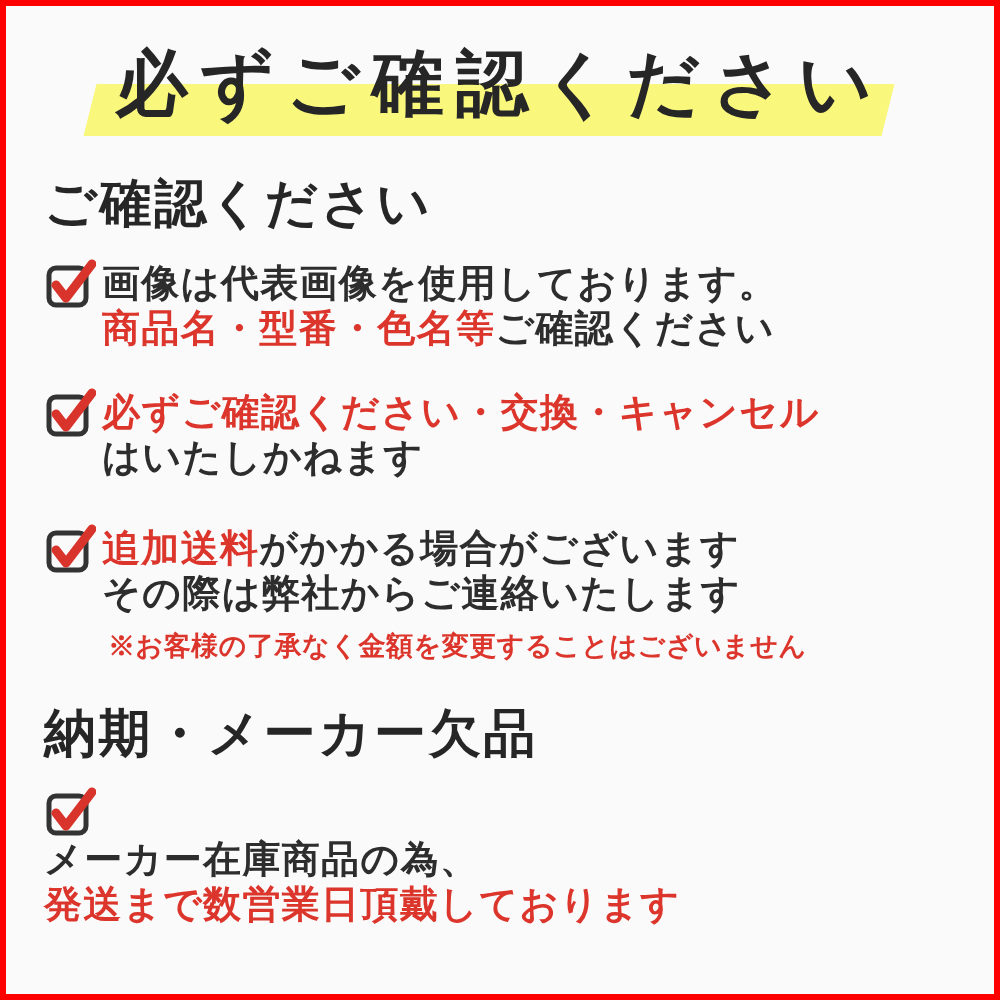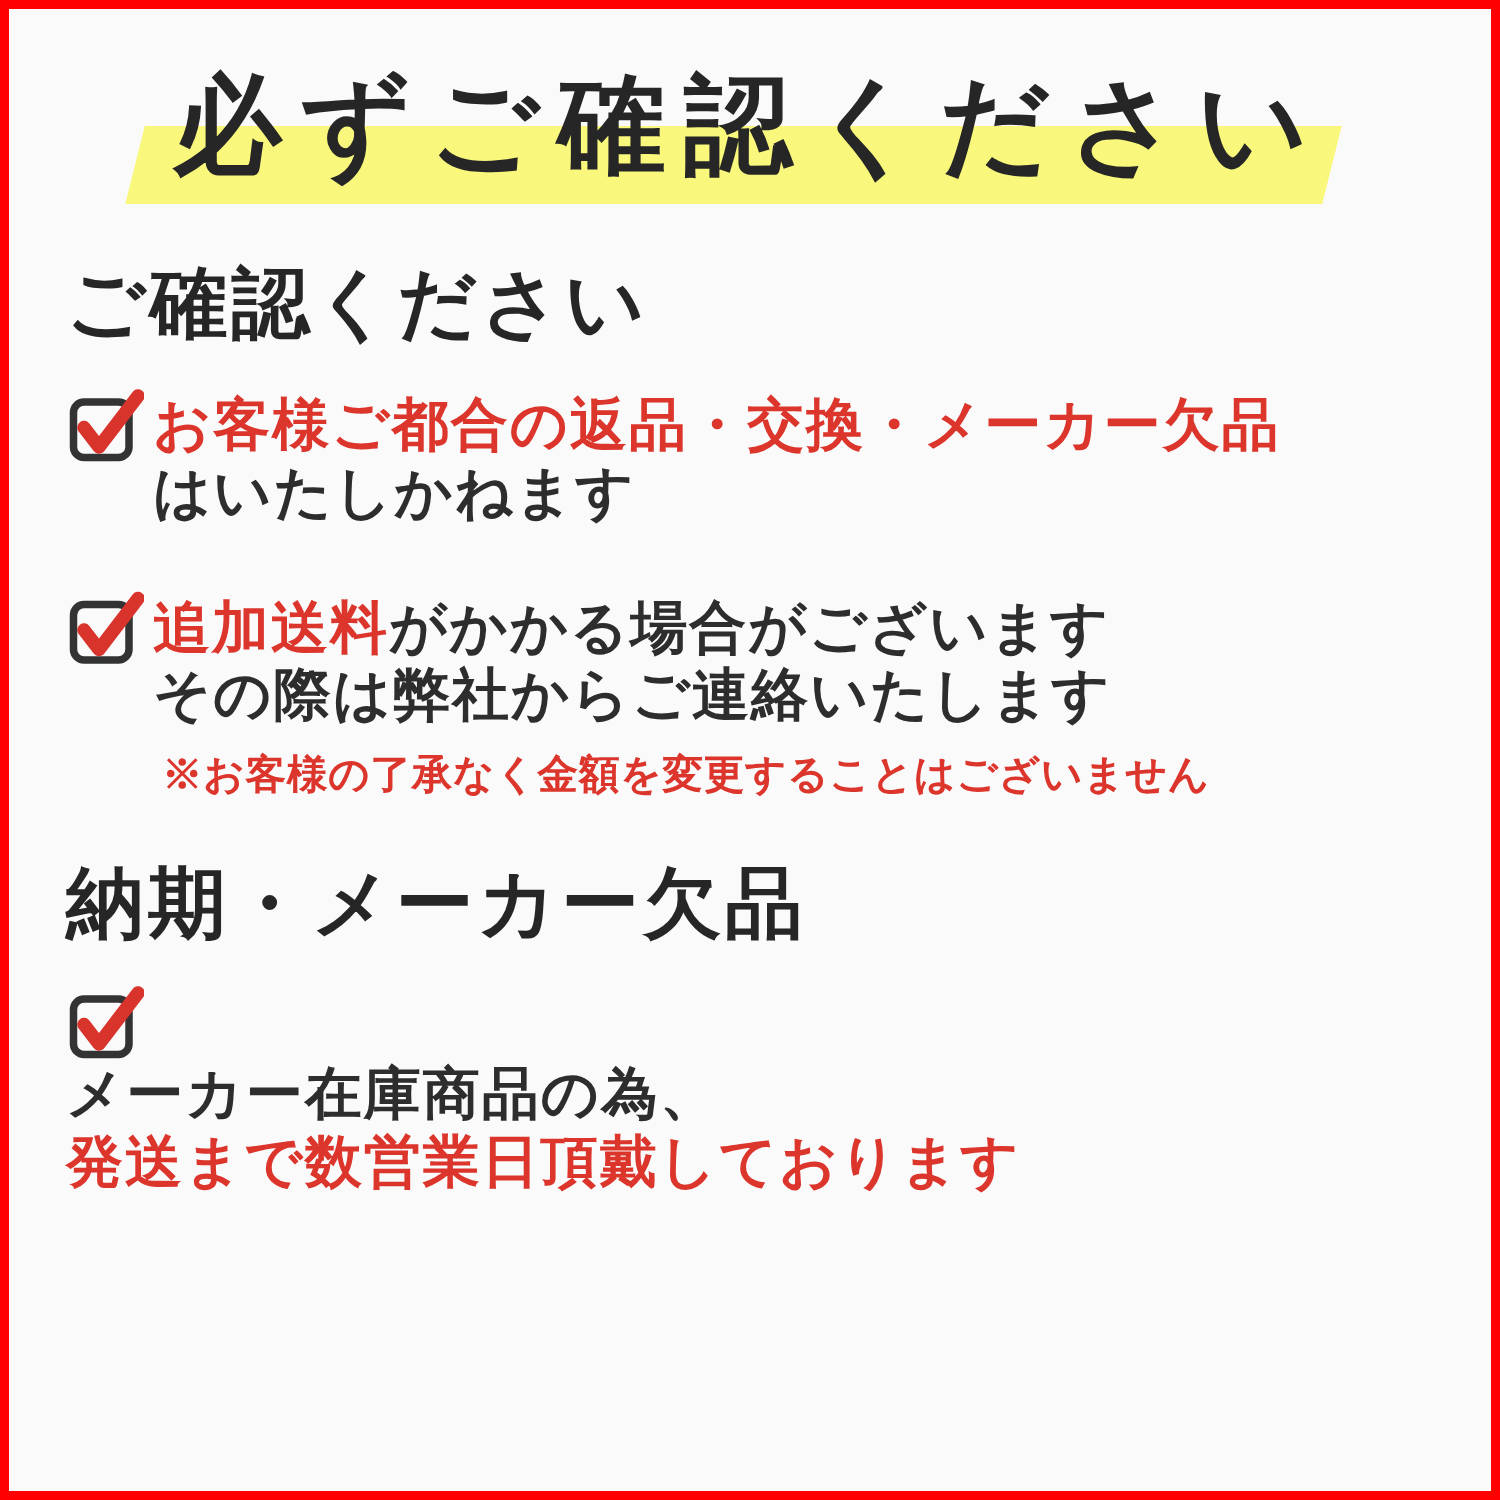--- a/index.html
+++ b/index.html
@@ -113,28 +113,38 @@
     <div class="title">
       <span class="highlight"></span>
       <span class="title-text">必ずご確認ください</span>
     </div>
   </div>
 
   <div class="content">
 
     <div class="section-heading heading-1">ご確認ください</div>
 
+    <div class="item gap-a">
+      <svg class="checkbox" viewBox="0 0 52 52">
+        <rect x="5" y="11" width="37" height="37" rx="7" fill="none" stroke="#333333" stroke-width="5"></rect>
+        <path d="M12 28 L22 41 L48 7" fill="none" stroke="#d8342c" stroke-width="9" stroke-linecap="round" stroke-linejoin="round"></path>
+      </svg>
+      <div class="item-text">
+        <div class="line"><span class="seg-black">画像は代表画像を使用しております。</span></div>
+        <div class="line"><span class="seg-red">商品名・型番・色名等</span><span class="seg-black">ご確認ください</span></div>
+      </div>
+    </div>
 
     <div class="item gap-b">
       <svg class="checkbox" viewBox="0 0 52 52">
         <rect x="5" y="11" width="37" height="37" rx="7" fill="none" stroke="#333333" stroke-width="5"></rect>
         <path d="M12 28 L22 41 L48 7" fill="none" stroke="#d8342c" stroke-width="9" stroke-linecap="round" stroke-linejoin="round"></path>
       </svg>
       <div class="item-text">
-        <div class="line"><span class="seg-red">お客様ご都合の返品・交換・メーカー欠品</span></div>
+        <div class="line"><span class="seg-red">必ずご確認ください・交換・キャンセル</span></div>
         <div class="line"><span class="seg-black">はいたしかねます</span></div>
       </div>
     </div>
 
     <div class="item gap-c">
       <svg class="checkbox" viewBox="0 0 52 52">
         <rect x="5" y="11" width="37" height="37" rx="7" fill="none" stroke="#333333" stroke-width="5"></rect>
         <path d="M12 28 L22 41 L48 7" fill="none" stroke="#d8342c" stroke-width="9" stroke-linecap="round" stroke-linejoin="round"></path>
       </svg>
       <div class="item-text">

